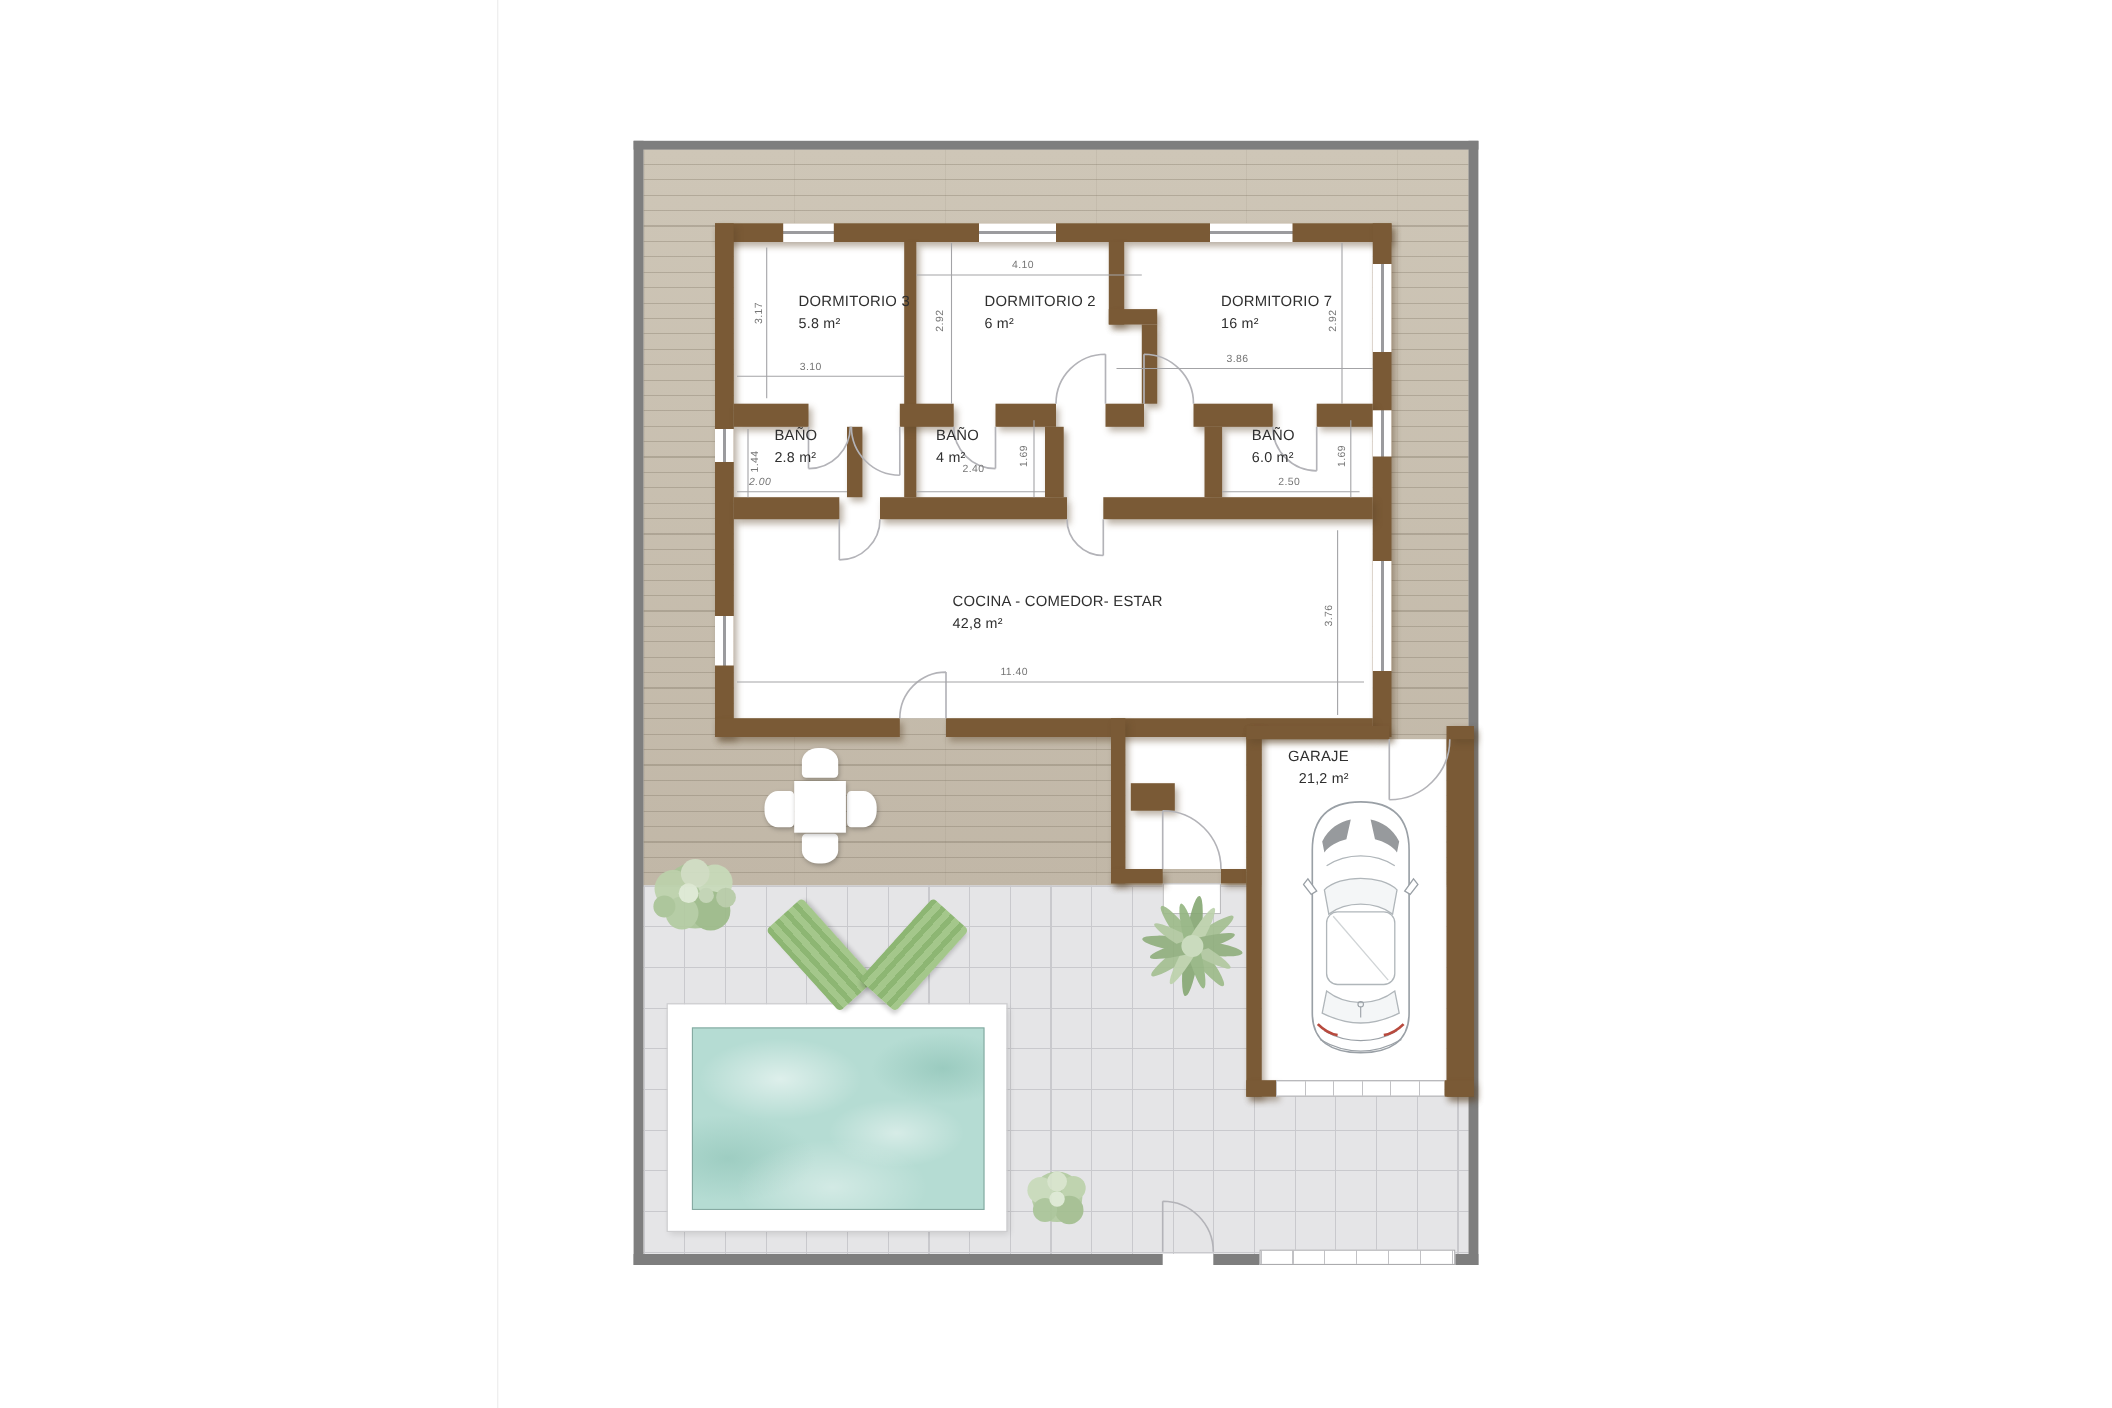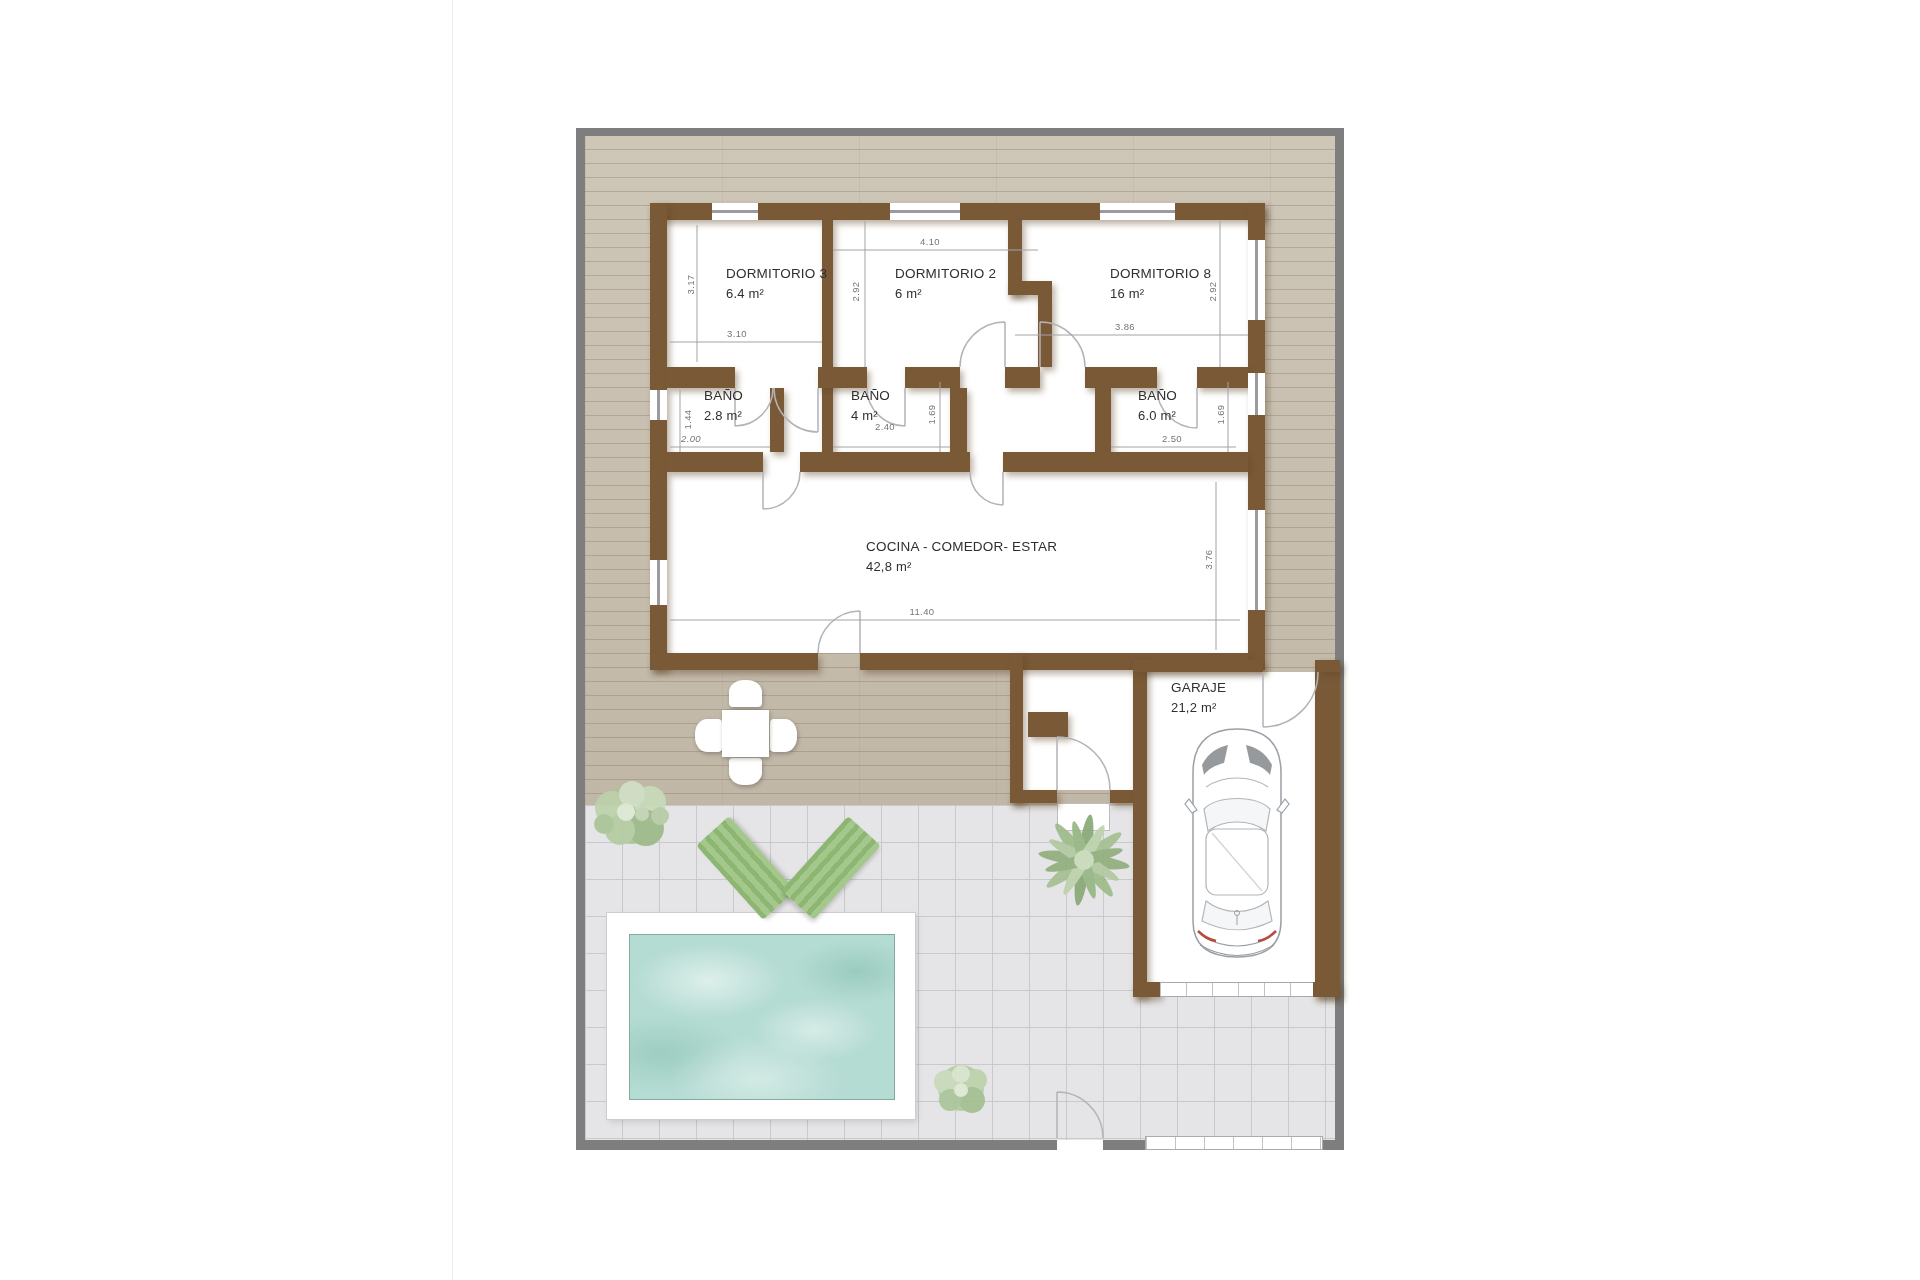--- a/index.html
+++ b/index.html
@@ -162,47 +162,47 @@
         <path class="dimline" d="M940,382 L940,452"></path>
       <path class="dimline" d="M1111,447 L1236,447"></path>
         <path class="dimline" d="M1228,382 L1228,452"></path>
       <path class="dimline" d="M670,620 L1240,620"></path>
         <path class="dimline" d="M1216,482 L1216,650"></path>
     </g>
   </svg>
 
   <div class="room-label" style="left:726px;top:264px;">
     <div class="rname">DORMITORIO 3</div>
-    <div class="rarea">6.4 m²</div>
+    <div class="rarea">5.8 m²</div>
   </div>
   <div class="room-label" style="left:895px;top:264px;">
     <div class="rname">DORMITORIO 2</div>
     <div class="rarea">6 m²</div>
   </div>
   <div class="room-label" style="left:1110px;top:264px;">
-    <div class="rname">DORMITORIO 8</div>
+    <div class="rname">DORMITORIO 7</div>
     <div class="rarea">16 m²</div>
   </div>
   <div class="room-label" style="left:704px;top:386px;">
     <div class="rname">BAÑO</div>
     <div class="rarea">2.8 m²</div>
   </div>
   <div class="room-label" style="left:851px;top:386px;">
     <div class="rname">BAÑO</div>
     <div class="rarea">4 m²</div>
   </div>
   <div class="room-label" style="left:1138px;top:386px;">
     <div class="rname">BAÑO</div>
     <div class="rarea">6.0 m²</div>
   </div>
   <div class="room-label" style="left:866px;top:526px;margin-top:11px;">
     <div class="rname">COCINA - COMEDOR- ESTAR</div>
     <div class="rarea">42,8 m²</div>
   </div>
-  <div class="room-label" style="left:1171px;top:678px;">
+  <div class="room-label" style="left:1171px;top:678px;text-align:right;">
     <div class="rname">GARAJE</div>
     <div class="rarea">21,2 m²</div>
   </div>
 
   <div class="dim rot" style="left:690px;top:279px;">3.17</div>
   <div class="dim" style="left:737px;top:328px;">3.10</div>
   <div class="dim" style="left:930px;top:236px;">4.10</div>
   <div class="dim rot" style="left:855px;top:286px;">2.92</div>
   <div class="dim" style="left:1125px;top:321px;">3.86</div>
   <div class="dim rot" style="left:1212px;top:286px;">2.92</div>

